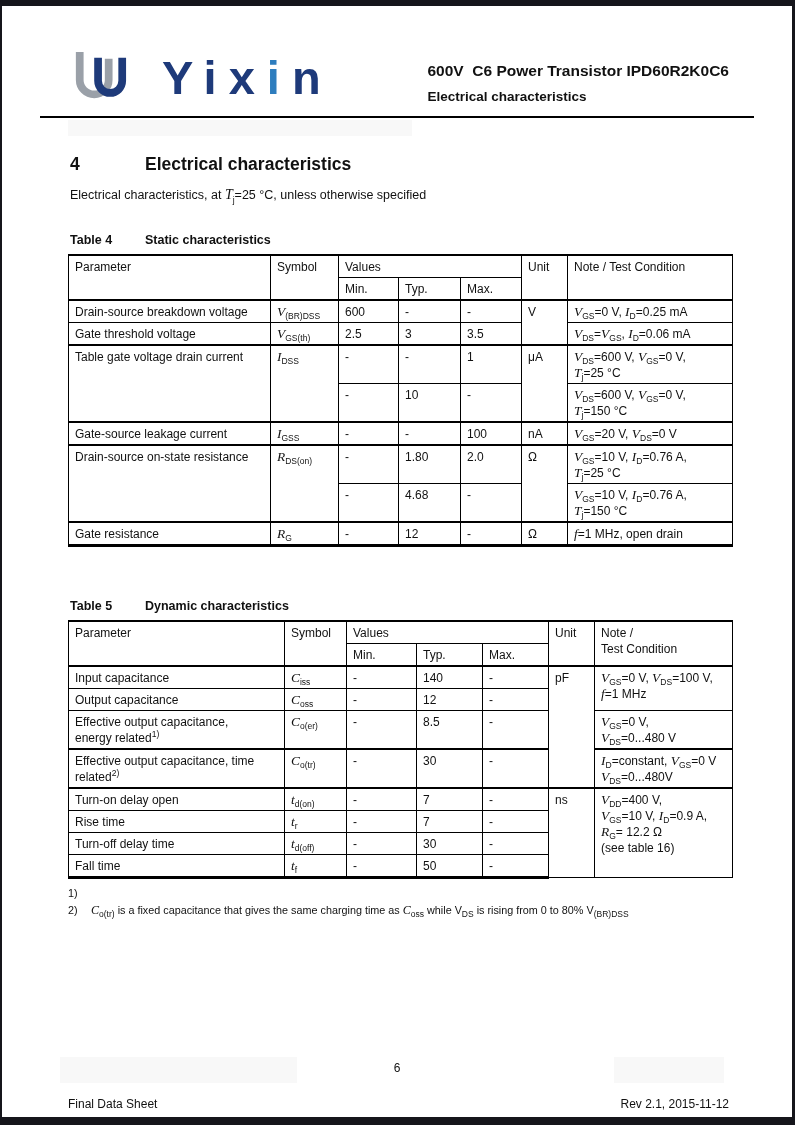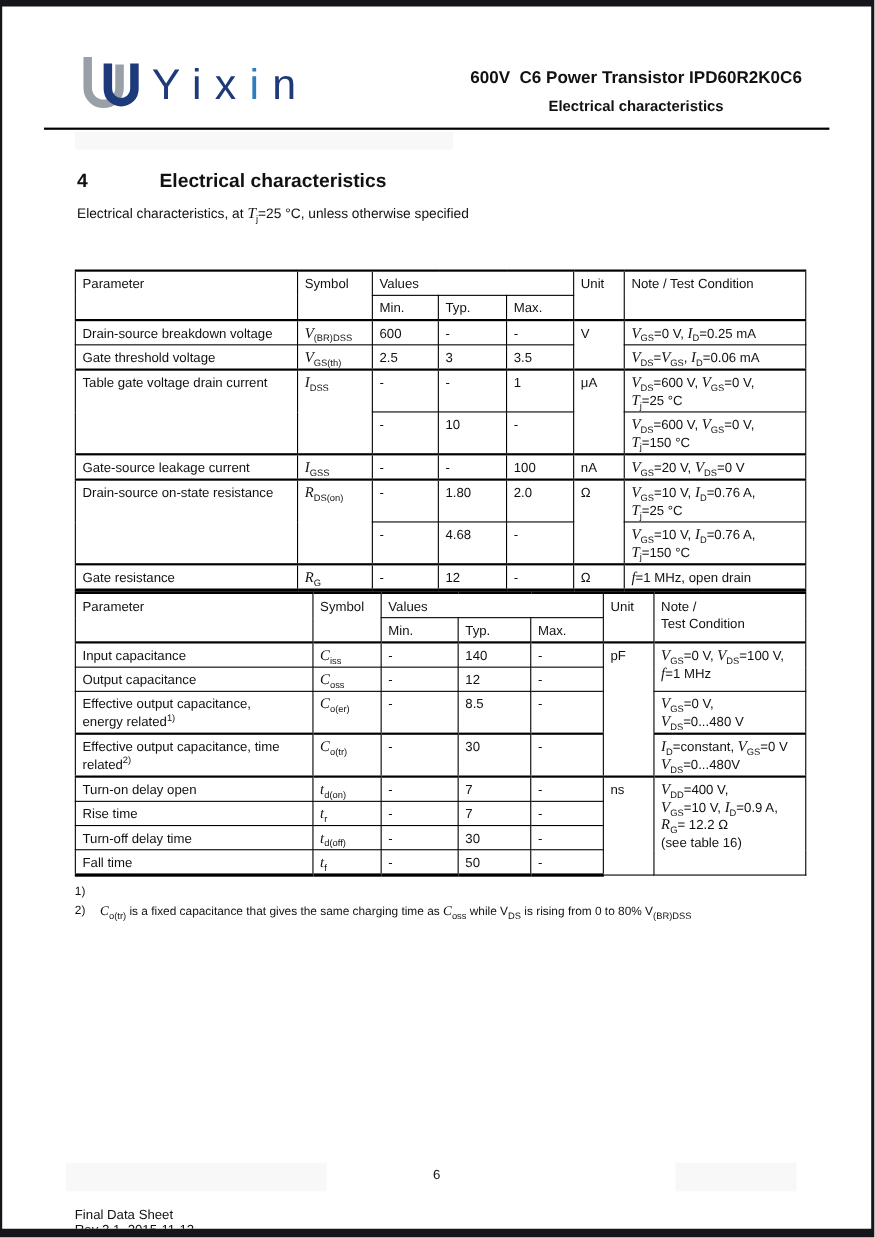--- a/index.html
+++ b/index.html
@@ -8,53 +8,53 @@
     font-family:"Liberation Sans",sans-serif;color:#111;box-sizing:border-box;
     border-top:6px solid var(--frame,#15151b);
     border-bottom:8px solid var(--frame,#15151b);
     border-left:2px solid var(--frame,#15151b);
     border-right:3px solid var(--frame,#15151b);
     overflow:hidden;
   }
   
   .logo{position:absolute;left:70px;top:40px;display:flex;align-items:center;gap:10px;}
   .logo-mark{width:56px;height:62px;}
-  .logo-text{font-size:39px;font-weight:normal;letter-spacing:12px;color:var(--navy,#1e3a7a);line-height:1;}
+  .logo-text{font-size:47px;font-weight:bold;letter-spacing:12px;color:var(--navy,#1e3a7a);line-height:1;margin-left:24px;}
   .logo-text .lt-blue{color:var(--lblue,#2e7dbe);}
-  .head-titles{position:absolute;right:63px;top:56px;text-align:center;}
+  .head-titles{position:absolute;right:63px;top:56px;text-align:left;}
   .doc-title{font-size:15.5px;font-weight:bold;white-space:pre-wrap;}
   .doc-subtitle{font-size:13.5px;font-weight:bold;margin-top:9px;}
   .head-rule{position:absolute;left:38px;right:38px;top:110px;height:2px;background:#000;}
   .ghost{position:absolute;background:#f8f8f8;}
   
   .content{position:absolute;left:66px;top:148px;width:664px;}
   .sec-head{display:flex;font-size:17.5px;font-weight:bold;margin:0 0 12px 2px;}
   .sec-num{width:75px;}
-  .intro{font-size:12.5px;margin:0 0 42px 2px;}
+  .intro{font-size:12.5px;margin:0 0 30px 2px;}
   .tbl-caption{display:flex;font-size:12.5px;font-weight:bold;margin:0 0 7px 2px;}
   .tbl-caption .cap-label{width:75px;}
   .cap5{margin-top:52px;}
   table{border-collapse:collapse;width:664px;table-layout:fixed;font-size:12px;line-height:16px;}
   td{border:1px solid #000;padding:3px 6px 2px 6px;vertical-align:top;overflow:hidden;}
   tr.h1 td, tr.h2 td{font-weight:normal;}
   td.center{text-align:left;}
   tr.h1 td{border-top-width:2px;}
   tr.gs td{border-top-width:2px;}
   tr.last td{border-bottom-width:3px;}
   i.v{font-family:"Liberation Serif",serif;font-style:italic;font-size:1.12em;}
   sub{font-size:8.5px;line-height:0;}
   sup{font-size:8.5px;line-height:0;}
   .note-cell{line-height:16px;}
   
   .footnotes{margin-top:6px;font-size:10.8px;line-height:17px;}
   .footnote{display:flex;}
   .fn-num{width:23px;flex:0 0 23px;}
   
   .page-number{position:absolute;left:0;right:0;top:1055px;text-align:center;font-size:12px;}
-  .footer-row{position:absolute;left:66px;right:63px;top:1091px;display:flex;justify-content:space-between;font-size:12px;flex-direction:column;}
+  .footer-row{position:absolute;left:66px;right:63px;top:1091px;display:flex;justify-content:space-between;font-size:12px;}
 </style>
 </head>
 <body>
 
 <div class="page">
 
   <div class="logo">
     <svg class="logo-mark" viewBox="0 0 58 56">
       <path d="M8 2 V31 A15 15 0 0 0 38 31 V9" fill="none" stroke="var(--gray,#9aa0a8)" stroke-width="8"></path>
       <path d="M27 8 V32 A12.5 12.5 0 0 0 52 32 V8" fill="none" stroke="var(--navy,#1e3a7a)" stroke-width="8"></path>
@@ -70,20 +70,24 @@
   <div class="ghost" style="left:66px;top:114px;width:344px;height:16px;"></div>
 
   <div class="content">
 
     <div class="sec-head">
       <span class="sec-num">4</span>
       <span>Electrical characteristics</span>
     </div>
     <p class="intro">Electrical characteristics, at <i class="v">T</i><sub>j</sub>=25 °C, unless otherwise specified</p>
 
+    <div class="tbl-caption">
+      <span class="cap-label">Table 4</span>
+      <span>Static characteristics</span>
+    </div>
 
     <table>
       <colgroup>
           <col style="width:202px">
           <col style="width:68px">
           <col style="width:60px">
           <col style="width:62px">
           <col style="width:61px">
           <col style="width:46px">
           <col style="width:165px">
@@ -162,20 +166,24 @@
         <td><i class="v">R</i><sub>G</sub></td>
         <td>-</td>
         <td>12</td>
         <td>-</td>
         <td>Ω</td>
         <td class="note-cell"><i class="v">f</i>=1 MHz, open drain</td>
       </tr>
     </tbody>
       </table>
 
+    <div class="tbl-caption cap5">
+      <span class="cap-label">Table 5</span>
+      <span>Dynamic characteristics</span>
+    </div>
 
     <table>
       <colgroup>
           <col style="width:216px">
           <col style="width:62px">
           <col style="width:70px">
           <col style="width:66px">
           <col style="width:66px">
           <col style="width:46px">
           <col style="width:138px">

